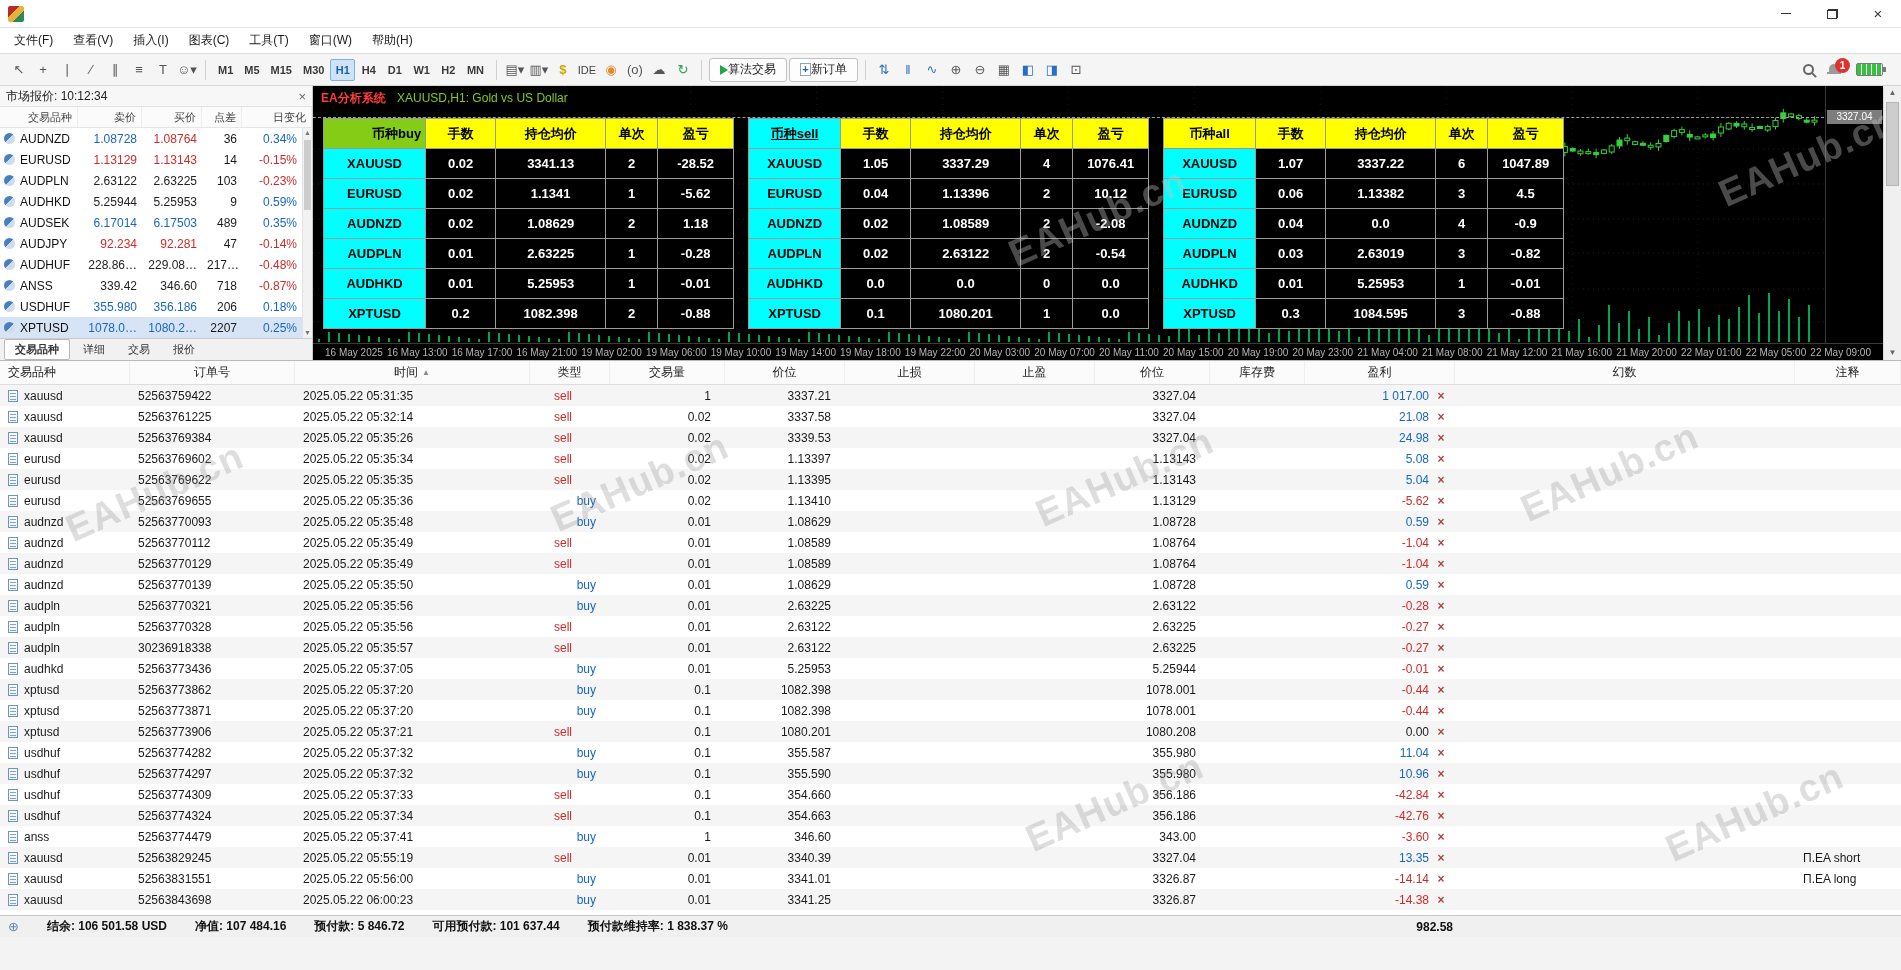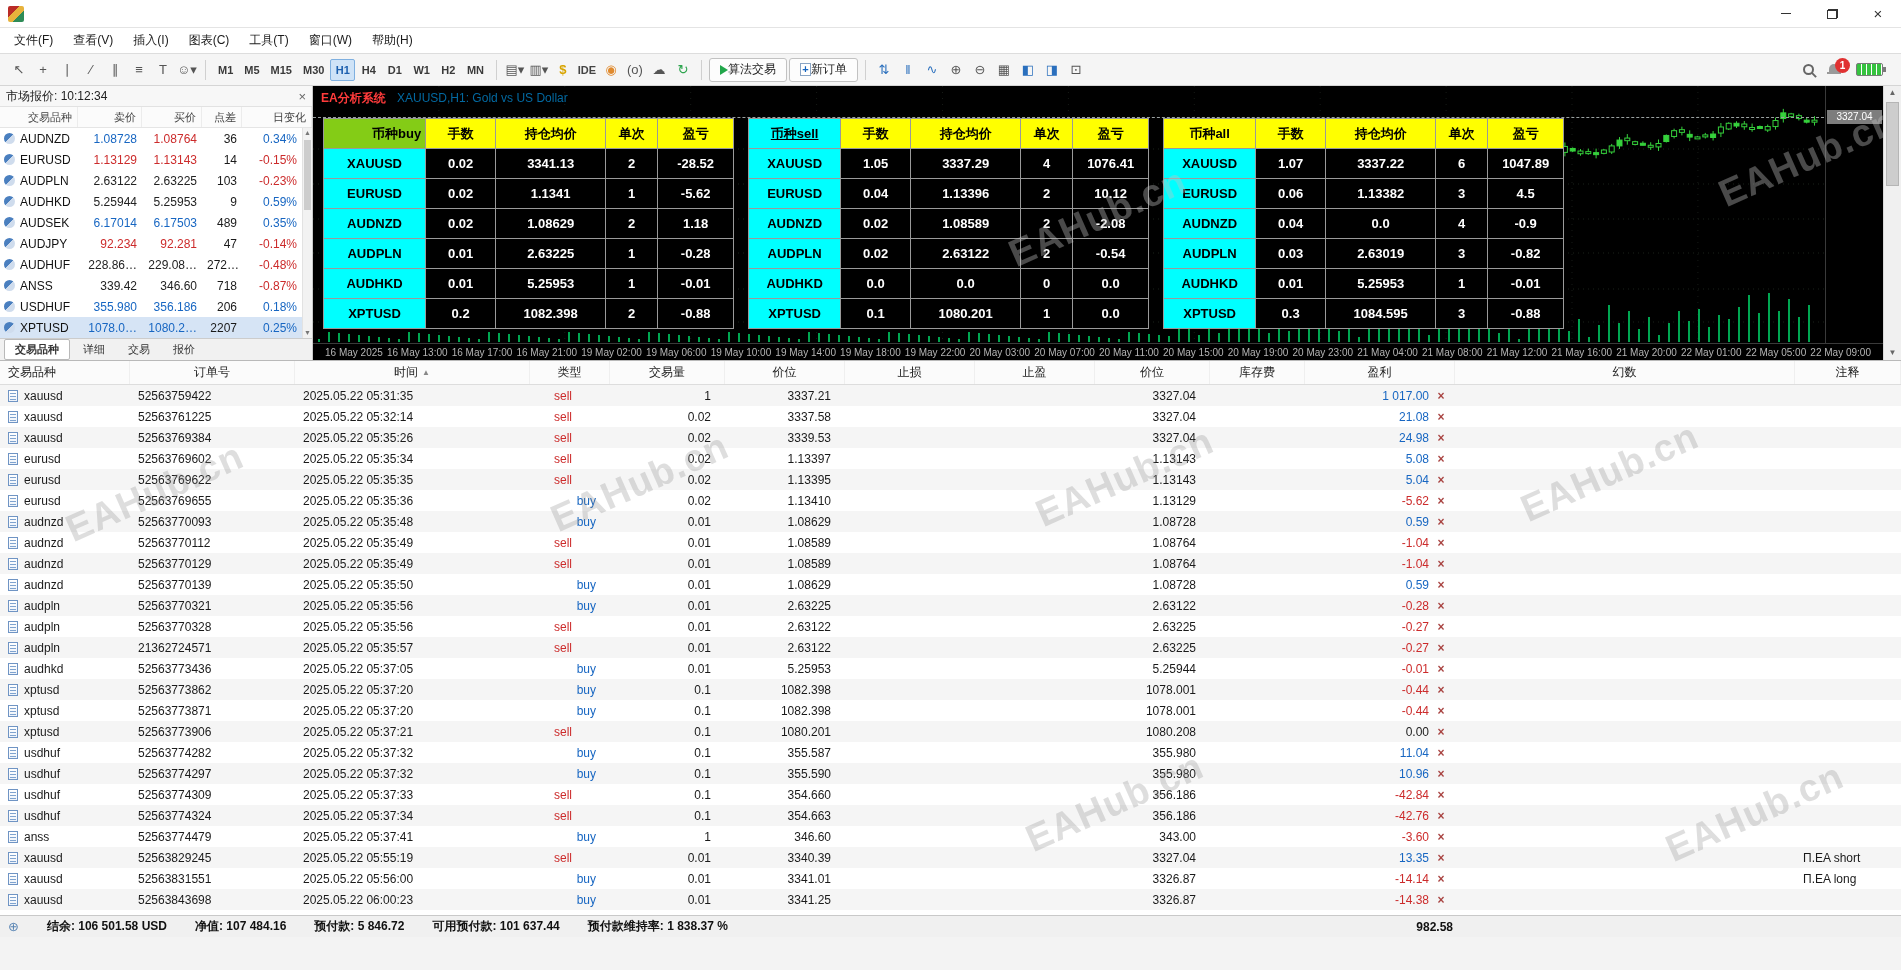--- a/index.html
+++ b/index.html
@@ -26,21 +26,21 @@
   .menu-item { padding: 4px 10px; }
 
   
   .toolbar { height: 32px; background: #f5f5f5; display: flex; align-items: center; padding: 0 8px; gap: 2px; border-bottom: 1px solid #d5d5d5; }
   .icon-group { display: flex; align-items: center; gap: 2px; }
   .tbi { min-width: 22px; height: 24px; display: flex; align-items: center; justify-content: center; color: #555; font-size: 13px; border-radius: 2px; white-space: nowrap; }
   .tbi.c-yellow { color: #d8a400; font-weight: 700; }
   .tbi.c-orange { color: #e08a2e; }
   .tbi.c-green  { color: #2da44e; }
   .tbi.c-blue   { color: #2a6fbd; }
-  .tbi.c-text   { font-size: 11px; font-weight: 700; color: #444; }
+  .tbi.c-text   { font-size: 11px; font-weight: 400; color: #444; }
   .sep { width: 1px; height: 20px; background: #d0d0d0; margin: 0 5px; }
   .tf-group { display: flex; gap: 1px; }
   .tf { min-width: 25px; padding: 0 4px; height: 22px; display: flex; align-items: center; justify-content: center; font-size: 11px; font-weight: 700; color: #3a3a3a; border: 1px solid transparent; border-radius: 2px; }
   .tf.active { background: #cfe3f7; border-color: #7fb0e0; color: #1c5fae; }
   .btn { height: 24px; display: flex; align-items: center; padding: 0 10px; background: #fdfdfd; border: 1px solid #c2c2c2; border-radius: 3px; color: #222; white-space: nowrap; }
   .play-ico { width: 0; height: 0; border-left: 8px solid #21a64a; border-top: 5px solid transparent; border-bottom: 5px solid transparent; }
   .no-ico { width: 11px; height: 13px; background: #fff; border: 1px solid #8aa5c5; position: relative; }
   .no-ico::after { content: "+"; position: absolute; inset: 0; color: #1565c0; font-size: 11px; font-weight: 700; line-height: 11px; text-align: center; }
   .tb-right { margin-left: auto; display: flex; align-items: center; gap: 12px; padding-right: 10px; }
   .search-ico { width: 11px; height: 11px; border: 2px solid #666; border-radius: 50%; position: relative; }
@@ -86,21 +86,21 @@
   .ea-wrap { position: absolute; left: 10px; top: 32px; display: flex; gap: 14px; z-index: 3; }
   table.ea { border-collapse: collapse; table-layout: fixed; font-size: 13px; font-weight: 700; }
   .ea col.w1 { width: 92px; } .ea col.w2 { width: 70px; } .ea col.w3 { width: 110px; } .ea col.w4 { width: 52px; } .ea col.w5 { width: 76px; }
   .ea th, .ea td { border: 1px solid #9a9a9a; height: 30px; padding: 0 4px; text-align: center; white-space: nowrap; overflow: hidden; }
   .ea th.ea-t { color: #000; }
   .ea th.ea-h { background: #ffff00; color: #000; }
   .ea td.ea-sym { background: #00ffff; color: #000; }
   .ea td.ea-num { background: #000; color: #fff; font-weight: 600; }
   .chart-label { position: absolute; top: 4px; left: 8px; z-index: 4; white-space: nowrap; }
   .ea-banner { color: #ff3b3b; font-weight: 700; }
-  .chart-sym { color: #0369a1; margin-left: 8px; }
+  .chart-sym { color: #84cc16; margin-left: 8px; }
   .price-axis { position: absolute; top: 0; bottom: 17px; right: 0; width: 58px; border-left: 1px solid #3a3a3a; z-index: 5; }
   .pa-labels { position: absolute; top: 45px; left: 0; right: 0; display: flex; flex-direction: column; }
   .pa-label { height: 35px; line-height: 35px; padding-left: 6px; color: #cfcfcf; font-size: 10px; }
   .price-tag { position: absolute; right: 1px; top: 24px; width: 55px; height: 14px; background: #7d7d7d; color: #fff; font-size: 10px; line-height: 14px; text-align: center; z-index: 6; }
   .time-axis { position: absolute; left: 0; right: 0; bottom: 0; height: 17px; background: #000; border-top: 1px solid #3a3a3a; display: flex; justify-content: space-between; align-items: center; padding: 0 12px; z-index: 5; }
   .ta-label { color: #b5b5b5; font-size: 10px; white-space: nowrap; }
 
   
   .wm { position: absolute; font-size: 38px; font-weight: 700; letter-spacing: 1px; transform: rotate(-24deg); white-space: nowrap; pointer-events: none; z-index: 50; }
   .wm.on-dark  { color: rgba(195, 195, 195, 0.38); }
@@ -323,21 +323,21 @@
           <span class="mwc down">-0.14%</span>
         </div>
 
         <div class="mw-row">
           <span class="mwc sym">
             <span class="mw-ico"></span>
             <span>AUDHUF</span>
           </span>
           <span class="mwc flat">228.86…</span>
           <span class="mwc flat">229.08…</span>
-          <span class="mwc">272…</span>
+          <span class="mwc">217…</span>
           <span class="mwc down">-0.48%</span>
         </div>
 
         <div class="mw-row">
           <span class="mwc sym">
             <span class="mw-ico"></span>
             <span>ANSS</span>
           </span>
           <span class="mwc flat">339.42</span>
           <span class="mwc flat">346.60</span>
@@ -1144,21 +1144,21 @@
         </div>
         <div class="oc cr"></div>
         <div class="oc cl"></div>
       </div>
 
       <div class="orow ocols">
         <div class="oc cl">
           <span class="doc-ico"></span>
           <span>audpln</span>
         </div>
-        <div class="oc cl">21362724571</div>
+        <div class="oc cl">30236918338</div>
         <div class="oc cl">2025.05.22 05:35:57</div>
         <div class="oc cr sell">sell</div>
         <div class="oc cr">0.01</div>
         <div class="oc cr">2.63122</div>
         <div class="oc cr"></div>
         <div class="oc cr"></div>
         <div class="oc cr">2.63225</div>
         <div class="oc cr"></div>
         <div class="oc profit">
           <span class="neg">-0.27</span>

